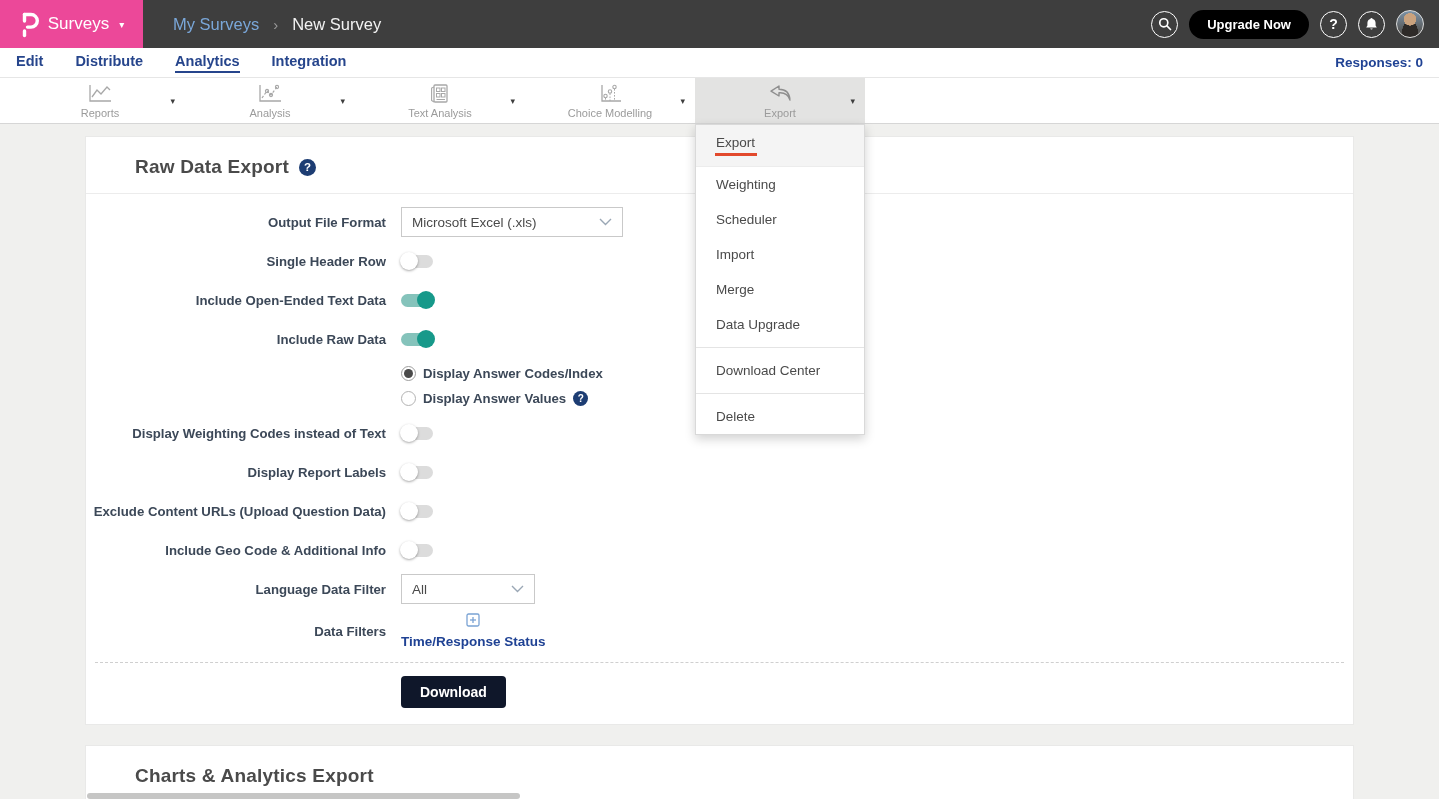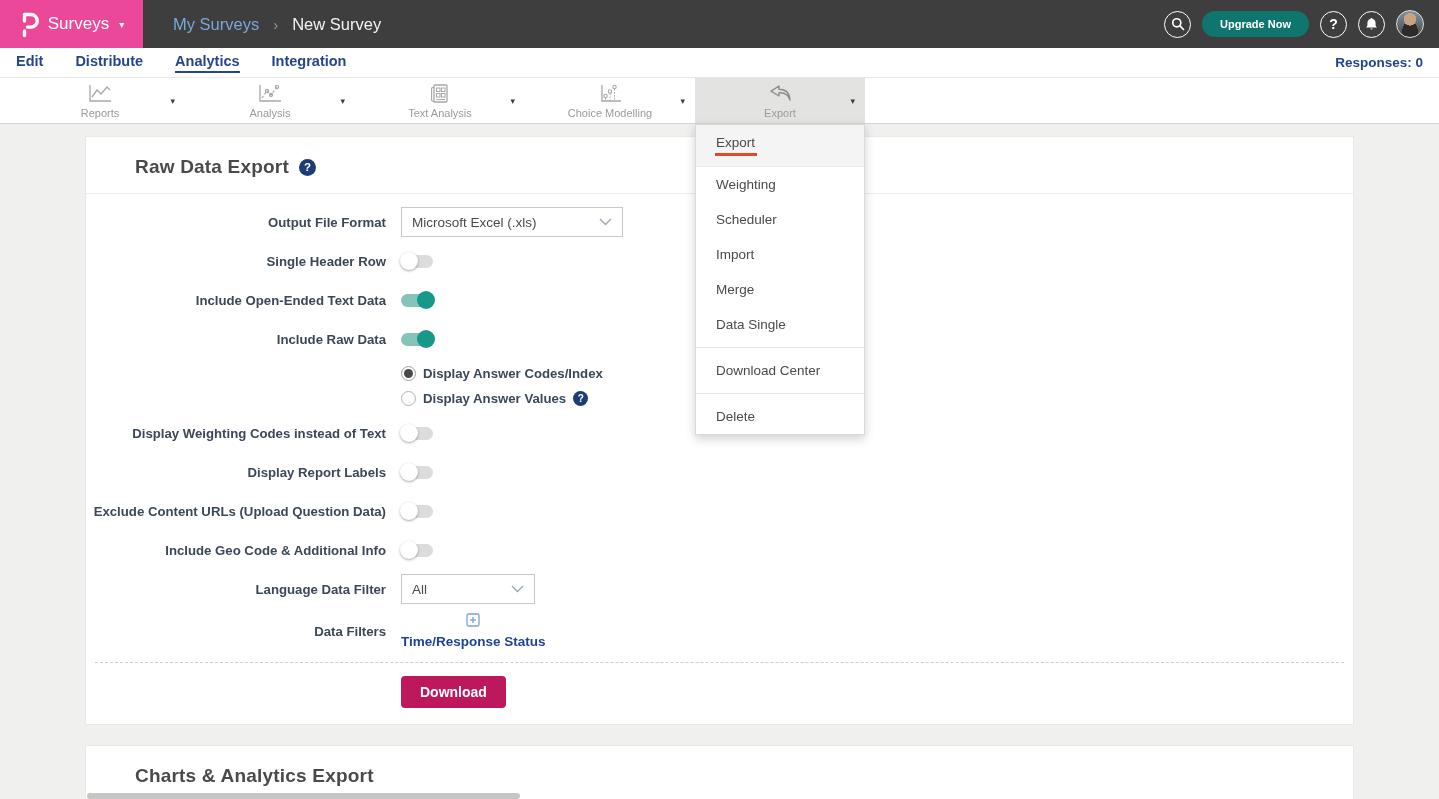--- a/index.html
+++ b/index.html
@@ -15,21 +15,21 @@
   .logo-product { color:#fff; font-size:17px; }
   .logo-caret { color:#fff; font-size:10px; margin-left:2px; }
   .breadcrumb { display:flex; align-items:center; gap:14px; margin-left:30px; font-size:16.5px; }
   .bc-parent { color:#7aa7d9; cursor:pointer; }
   .bc-sep { color:#9a9a9a; font-size:15px; }
   .bc-current { color:#f2f2f2; }
   .topbar-right { margin-left:auto; display:flex; align-items:center; gap:11px; padding-right:15px; }
   .circle-btn { width:27px; height:27px; border:1.6px solid #fff; border-radius:50%;
                 display:flex; align-items:center; justify-content:center; cursor:pointer;
                 color:#fff; font-weight:bold; font-size:14px; }
-  .upgrade-btn { background:#0f766e; border:none; color:#fff; font-weight:bold; font-size:11px;
+  .upgrade-btn { background:#000000; border:none; color:#fff; font-weight:bold; font-size:13px;
                  padding:7px 18px; border-radius:15px; cursor:pointer;
                  font-family:"Liberation Sans", sans-serif;text-align:right; }
   .avatar { width:28px; height:28px; border-radius:50%; border:1.5px solid #ddd; cursor:pointer;
             background:
               radial-gradient(circle at 50% 32%, #caa27e 0 28%, transparent 29%),
               radial-gradient(ellipse at 50% 95%, #2e2a28 0 45%, transparent 46%),
               linear-gradient(#7d93a8, #4c463f); }
 
   
   .subnav { height:30px; background:#fff; display:flex; align-items:center;
@@ -92,21 +92,21 @@
   .radio.checked::after { content:""; width:9px; height:9px; border-radius:50%; background:#4a4a4a; }
   .radio-label { font-size:13.2px; font-weight:bold; color:#3c4858; display:flex;
                  align-items:center; gap:7px; }
   .radio-label .help-icon { width:15px; height:15px; font-size:10px; }
 
   .link-row { color:#1f4294; font-size:13.5px; font-weight:bold; display:flex; align-items:center;
               gap:7px; cursor:pointer;flex-direction:column; }
 
   .dashed-sep { border-top:1px dashed #cfcfcf; margin:13px 9px 0 9px; }
   .download-row { padding:13px 0 16px 315px; }
-  .download-btn { background:#be185d; border:none; color:#fff; font-weight:bold; font-size:14px;
+  .download-btn { background:#0f172a; border:none; color:#fff; font-weight:bold; font-size:14px;
                   padding:8px 19px; border-radius:4px; cursor:pointer;
                   font-family:"Liberation Sans", sans-serif; }
 
   .card.second { margin-top:20px; border-bottom:none; }
 
   .hscrollbar { position:absolute; left:87px; bottom:0; width:433px; height:6px;
                 background:#c6c6c5; border-radius:3px; z-index:60; cursor:grab; }
 </style>
 </head>
 <body>
@@ -220,21 +220,21 @@
   </div>
 
   <div class="menu">
     <div class="menu-item highlight">
       <span class="underlined">Export</span>
     </div>
     <div class="menu-item">Weighting</div>
     <div class="menu-item">Scheduler</div>
     <div class="menu-item">Import</div>
     <div class="menu-item">Merge</div>
-    <div class="menu-item">Data Single</div>
+    <div class="menu-item">Data Upgrade</div>
     <div class="menu-divider"></div>
     <div class="menu-item">Download Center</div>
     <div class="menu-divider"></div>
     <div class="menu-item">Delete</div>
   </div>
 
   <section class="card">
     <div class="card-head">
       <h1 class="card-title">Raw Data Export</h1>
       <span class="help-icon">?</span>

